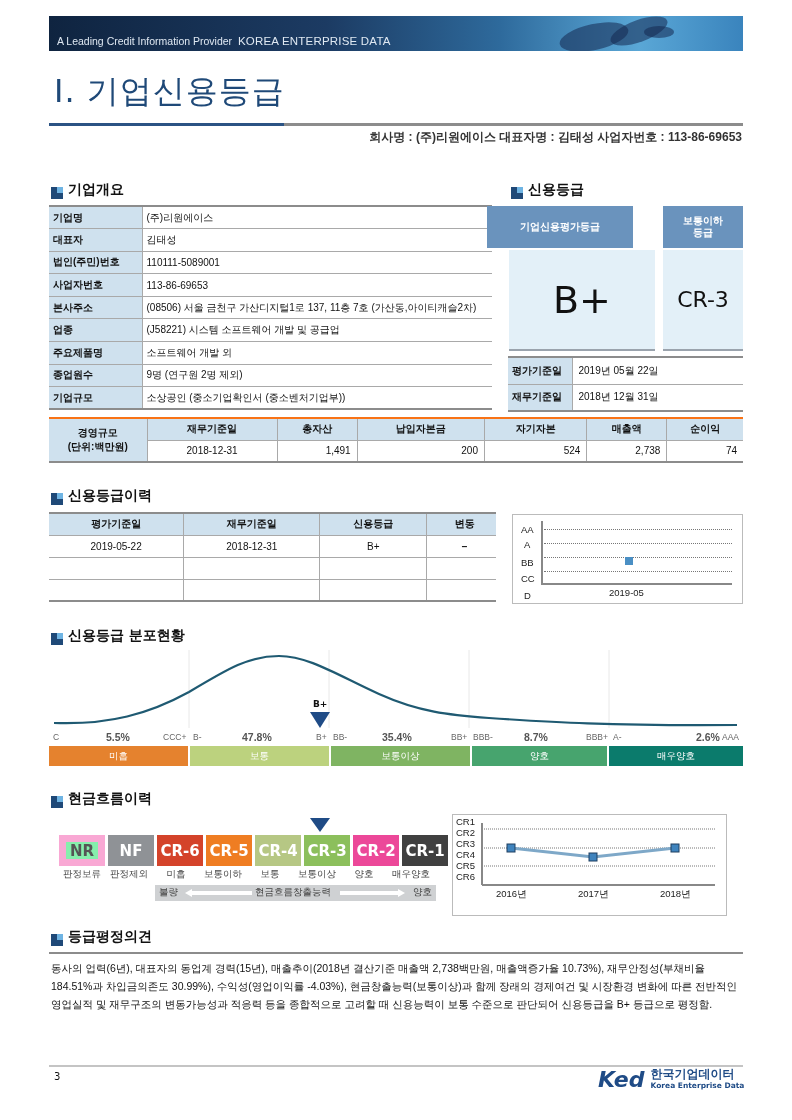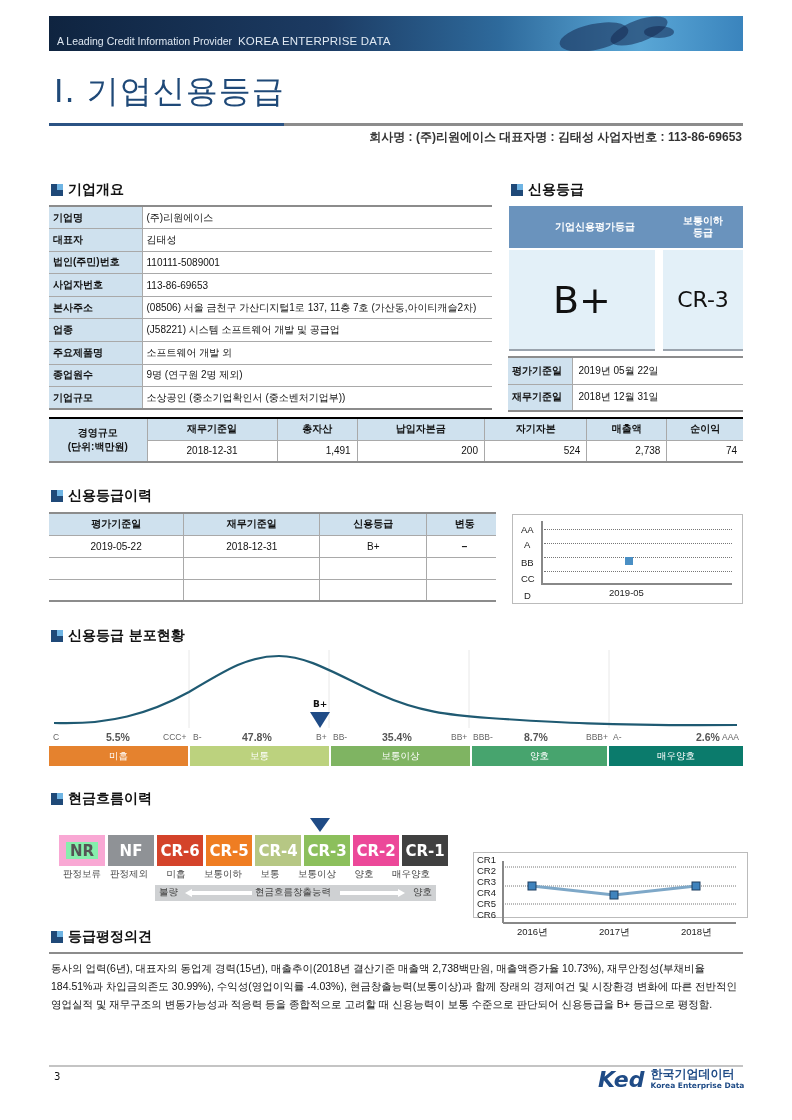--- a/index.html
+++ b/index.html
@@ -11,37 +11,37 @@
     background: linear-gradient(90deg, #0f2440 0%, #1c3b63 40%, #2e6a9c 65%, #5aa7d6 85%, #3a84bd 100%); overflow: hidden; }
   .banner-text { left: 8px; bottom: 4px; color: #dfe8f2; font-size: 10.5px; white-space: nowrap; font-family: "Liberation Sans", sans-serif; }
   .banner-text b { font-weight: normal; font-size: 11.5px; letter-spacing: 0.2px; }
   .map-blob { background: rgba(20,40,80,0.55); border-radius: 50%; }
 
   .page-title { left: 54px; top: 70px; font-size: 32px; color: #1f4978; letter-spacing: 1px; font-family: "DejaVu Sans", sans-serif; }
   .title-rule-blue { left: 49px; top: 123px; width: 235px; height: 3px; background: #2b5384; }
   .title-rule-gray { left: 284px; top: 123px; width: 459px; height: 3px; background: #8c8c8c; }
   .company-line { right: 50px; top: 129px; font-size: 12px; font-weight: bold; color: #333; white-space: nowrap; font-family: "Liberation Sans", sans-serif; }
 
-  .sec-head { font-size: 14px; font-weight: bold; color: #111; display: flex; align-items: center; gap: 5px; white-space: nowrap; }
+  .sec-head { font-size: 14px; font-weight: bold; color: #111; display: flex; align-items: flex-end; gap: 5px; white-space: nowrap; }
   .sec-icon { width: 12px; height: 12px; background: #1f4978; position: relative; }
   .sec-icon::after { content: ""; position: absolute; right: 0; top: 0; width: 6px; height: 6px; background: #6fb4e3; }
 
   table { border-collapse: collapse; font-family: "Liberation Sans", sans-serif; }
   .ov-table { left: 49px; top: 205px; width: 443px; }
   .ov-table { border-top: 2px solid #8c8c8c; border-bottom: 2px solid #8c8c8c; }
   .ov-table td { height: 22.6px; border-bottom: 1px solid #a9a9a9; font-size: 10px; padding-left: 4px; }
   .ov-table td.k { background: #cfe1ee; font-weight: bold; width: 93px; border-right: 1px solid #a9a9a9; font-size: 10px; }
 
   .grade-hdr { background: #6a93bd; color: #fff; font-size: 10px; font-weight: bold; display: flex; align-items: center; justify-content: center; text-align: center; line-height: 12px; }
   .grade-val { background: #e3f0f8; display: flex; align-items: center; justify-content: center; border-bottom: 2px solid #9aa3ad; }
   .date-table { left: 508px; top: 356px; width: 235px; border-top: 2px solid #8c8c8c; border-bottom: 2px solid #8c8c8c; }
   .date-table td { height: 27px; border-bottom: 1px solid #a9a9a9; font-size: 10px; padding-left: 6px; }
   .date-table td.k { background: #cfe1ee; font-weight: bold; width: 64px; border-right: 1px solid #a9a9a9; padding-left: 4px; }
 
-  .fin-table { left: 49px; top: 417px; width: 694px; border-top: 2px solid #000000; border-bottom: 2px solid #8c8c8c; }
+  .fin-table { left: 49px; top: 417px; width: 694px; border-top: 2px solid #f97316; border-bottom: 2px solid #8c8c8c; }
   .fin-table td { font-size: 10px; height: 22px; border: 1px solid #a9a9a9; border-top: none; }
   .fin-table tr.h td { background: #cfe1ee; font-weight: bold; text-align: center; }
   .fin-table td.lead { background: #cfe1ee; font-weight: bold; text-align: center; width: 98px; border-left: none; line-height: 14px; }
   .fin-table td.num { text-align: right; padding-right: 6px; }
   .fin-table td:last-child { border-right: none; }
 
   .hist-table { left: 49px; top: 512px; width: 447px; border-top: 2px solid #8c8c8c; border-bottom: 2px solid #8c8c8c; }
   .hist-table td { height: 22px; font-size: 10px; text-align: center; border-right: 1px solid #a9a9a9; border-bottom: 1px solid #a9a9a9; }
   .hist-table td:last-child { border-right: none; padding-left: 6px; }
   .hist-table tr.h td { background: #cfe1ee; font-weight: bold; }
@@ -119,21 +119,21 @@
         <td class="k">기업규모</td>
         <td>소상공인 (중소기업확인서 (중소벤처기업부))</td>
       </tr>
 </tbody>
   </table>
 
 <div class="abs sec-head" style="left:511px;top:181px;">
   <span class="sec-icon"></span>
   <span>신용등급</span>
 </div>
-<div class="abs grade-hdr" style="left:509px;top:206px;width:172px;height:42px;">기업신용평가등급</div>
+<div class="abs grade-hdr" style="left:487px;top:206px;width:146px;height:42px;">기업신용평가등급</div>
 <div class="abs grade-hdr" style="left:663px;top:206px;width:80px;height:42px;flex-direction:column;">
   <span>보통이하</span>
   <span>등급</span>
 </div>
 <div class="abs grade-val" style="left:509px;top:250px;width:146px;height:101px;font-size:38px;">B+</div>
 <div class="abs grade-val" style="left:663px;top:250px;width:80px;height:101px;font-size:22px;">CR-3</div>
 <table class="abs date-table">
   <tbody>
       <tr>
         <td class="k">평가기준일</td>
@@ -286,21 +286,21 @@
 <div class="abs" style="left:155px;top:885px;width:281px;height:16px;background:#cfd1d3;">
   <div class="abs" style="left:4px;top:1px;font-size:9.5px;color:#444;">불량</div>
   <div class="abs" style="left:30px;top:4px;width:0;height:0;border-top:4px solid transparent;border-bottom:4px solid transparent;border-right:7px solid #fff;"></div>
   <div class="abs" style="left:37px;top:6px;width:60px;height:4px;background:#fff;"></div>
   <div class="abs" style="left:100px;top:1px;font-size:9.5px;color:#444;">현금흐름창출능력</div>
   <div class="abs" style="left:185px;top:6px;width:58px;height:4px;background:#fff;"></div>
   <div class="abs" style="left:243px;top:4px;width:0;height:0;border-top:4px solid transparent;border-bottom:4px solid transparent;border-left:7px solid #fff;"></div>
   <div class="abs" style="right:4px;top:1px;font-size:9.5px;color:#444;">양호</div>
 </div>
 
-<div class="abs mini-chart" style="left:473px;top:814px;width:275px;height:66px;margin-top:38px;">
+<div class="abs mini-chart" style="left:452px;top:814px;width:275px;height:102px;">
   <div class="abs axis-lbl" style="left:3px;top:1px;">CR1</div>
   <div class="abs axis-lbl" style="left:3px;top:12px;">CR2</div>
   <div class="abs axis-lbl" style="left:3px;top:23px;">CR3</div>
   <div class="abs axis-lbl" style="left:3px;top:34px;">CR4</div>
   <div class="abs axis-lbl" style="left:3px;top:45px;">CR5</div>
   <div class="abs axis-lbl" style="left:3px;top:56px;">CR6</div>
   <svg class="abs" style="left:0;top:0;" width="275" height="90">
     <line x1="29" y1="8" x2="29" y2="70" stroke="#888" stroke-width="2"></line>
     <line x1="29" y1="70" x2="262" y2="70" stroke="#888" stroke-width="2"></line>
     <line x1="31" y1="14" x2="262" y2="14" stroke="#777" stroke-dasharray="1,1"></line>

